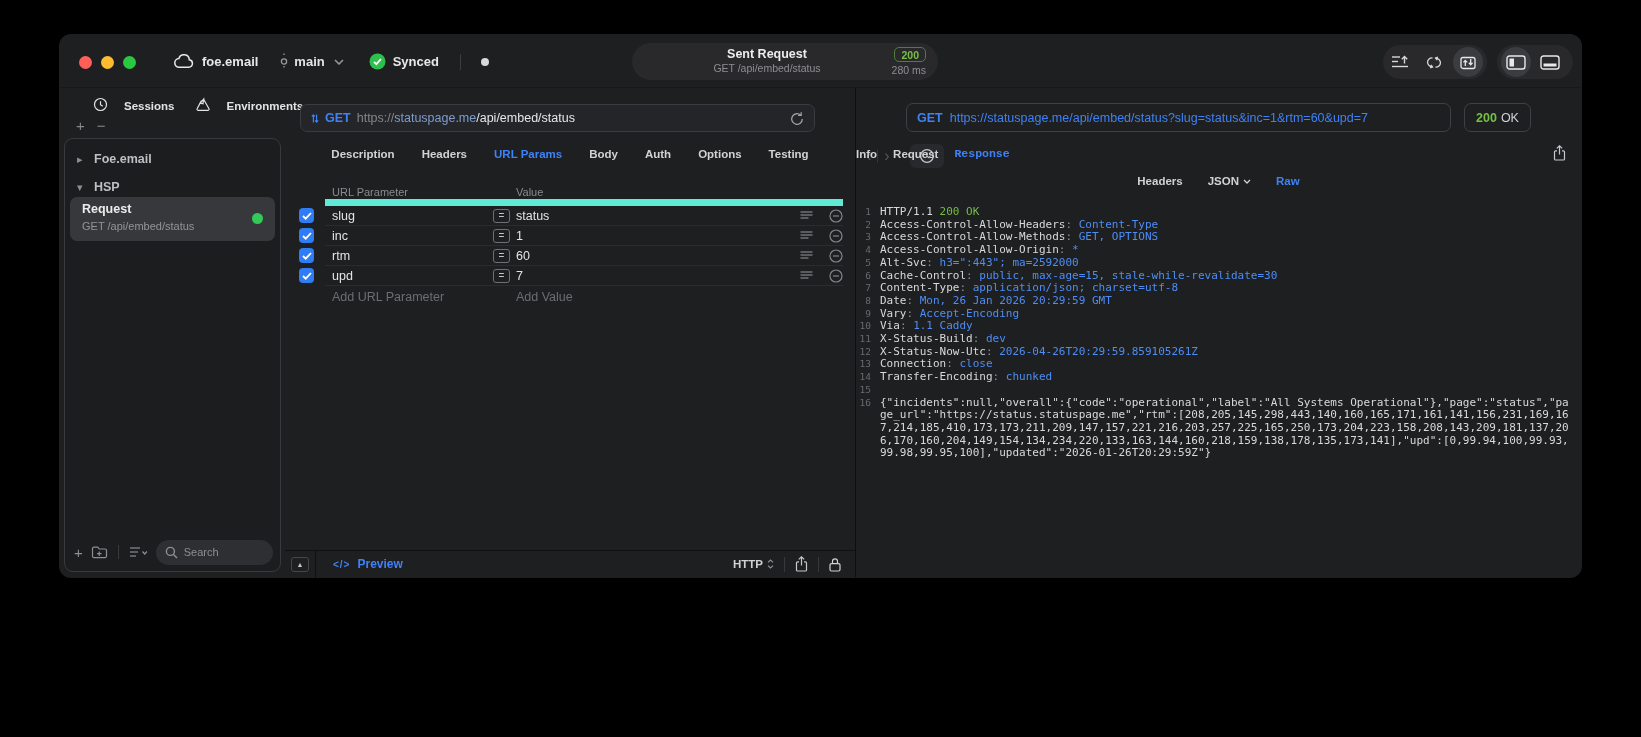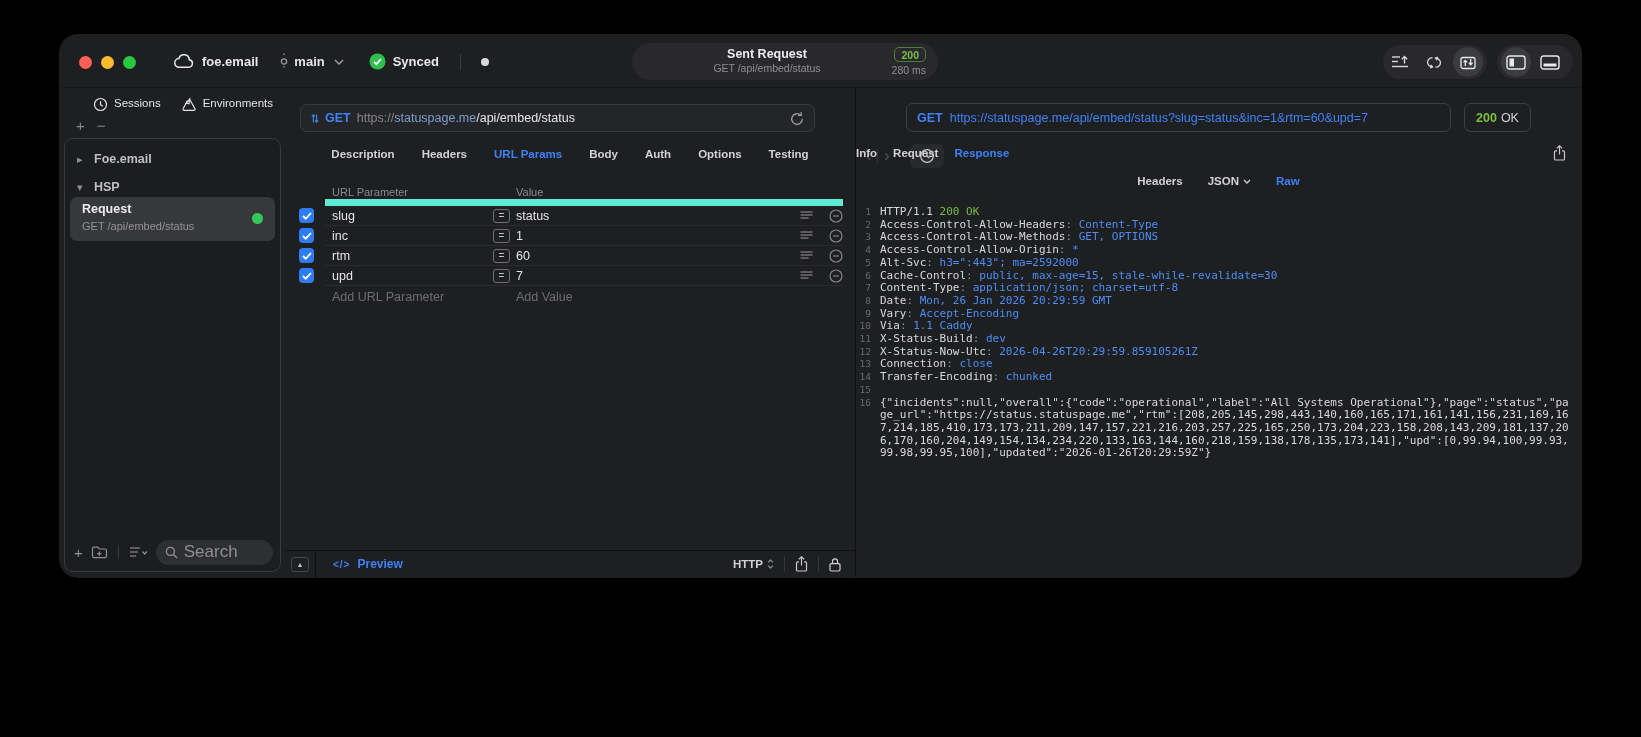--- a/index.html
+++ b/index.html
@@ -1,19 +1,19 @@
 <!DOCTYPE html>
 <html><head>
 <meta charset="utf-8">
 <style>
   * { margin:0; padding:0; box-sizing:border-box; }
   html,body { width:1641px; height:737px; background:#000; overflow:hidden;
     font-family:"Liberation Sans", sans-serif; -webkit-font-smoothing:antialiased; }
   .window { position:absolute; left:60px; top:35px; width:1521px; height:542px;
-    background:#1e1f21; border-radius:18px;
+    background:#1e1f21; border-radius:11px;
     box-shadow:0 0 0 1px rgba(110,110,118,.28), 0 24px 70px rgba(0,0,0,.75); }
 
   
   .titlebar { position:absolute; top:0; left:0; right:0; height:53px; border-bottom:1px solid rgba(0,0,0,.22); }
   .tl { position:absolute; top:21px; left:19px; display:flex; gap:9px; }
   .tl span { width:13px; height:13px; border-radius:50%; }
   .proj-group { position:absolute; left:113px; top:0; height:53px; display:flex; align-items:center; gap:7px; }
   .proj-label { font-size:13px; font-weight:700; color:#e8e8ea; }
   .branch-group { display:flex; align-items:center; gap:5px; margin-left:14px; }
   .branch-label { font-size:13px; font-weight:600; color:#e4e4e6; }
@@ -35,36 +35,36 @@
   .tbgroup { position:absolute; top:10px; height:34px; background:#29292c; border-radius:17px;
     display:flex; align-items:center; }
   .tbgroup.g1 { right:94px; width:104px; }
   .tbgroup.g2 { right:8px;  width:76px; padding:0 2px; }
   .iconbtn { width:34px; height:34px; display:flex; align-items:center; justify-content:center; }
   .iconbtn.hl { width:30px; height:30px; margin:2px; background:#3b3c3f; border-radius:50%; }
 
   
   .sidebar { position:absolute; left:0; top:53px; width:225px; bottom:0; }
   .side-tabs { position:absolute; top:9px; left:33px; display:flex; gap:20px; }
-  .side-tab { display:flex; align-items:flex-start; gap:6px; font-size:11.5px; font-weight:400; color:#e3e3e5; }
+  .side-tab { display:flex; align-items:flex-end; gap:16px; font-size:11.5px; font-weight:700; color:#e3e3e5; }
   .pm-row { position:absolute; top:30px; left:16px; display:flex; gap:12px; color:#86868b; font-size:15px; line-height:15px; }
   .side-panel { position:absolute; left:4px; right:4px; top:50px; bottom:5px;
     border:1px solid #3a3a3e; border-radius:9px; background:#1c1d1f; }
   .tree-row { position:absolute; left:12px; right:10px; height:24px; display:flex; align-items:center; gap:8px; }
   .tree-chev { color:#8e8e93; font-size:11px; width:9px; display:inline-block; }
   .tree-label { font-size:12.5px; font-weight:600; color:#bfbfc4; }
   .req-card { position:absolute; left:5px; right:5px; top:58px; height:44px; background:#37383b; border-radius:7px; }
   .req-title { position:absolute; left:12px; top:5px; font-size:12.5px; font-weight:700; color:#ececee; }
   .req-sub { position:absolute; left:12px; top:23px; font-size:11px; color:#93939a; }
   .req-dot { position:absolute; right:12px; top:16px; width:11px; height:11px; border-radius:50%; }
   .side-footer { position:absolute; left:9px; right:7px; bottom:6px; height:26px; display:flex; align-items:center; gap:8px; }
   .sf-plus { color:#8e8e93; font-size:15px; line-height:15px; }
   .sf-sep { width:1px; height:14px; background:#3a3a3e; margin:0 2px; }
   .search-pill { flex:1; height:25px; border-radius:13px; background:#2e2f32; display:flex; align-items:center; gap:6px; padding:0 9px; }
-  .search-pill input { background:transparent; border:none; outline:none; color:#d8d8da; font-size:17px; width:100%;
+  .search-pill input { background:transparent; border:none; outline:none; color:#d8d8da; font-size:11px; width:100%;
     font-family:"Liberation Sans", sans-serif; }
   .search-pill input::placeholder { color:#8e8e93; }
 
   
   .editor { position:absolute; left:225px; top:53px; width:570px; bottom:0; }
   .url-bar { position:absolute; left:15px; top:16px; width:515px; height:28px; background:#242528;
     border:1px solid #3b3b3f; border-radius:7px; display:flex; align-items:center; padding:0 10px; gap:6px;
     font-size:12.5px; white-space:nowrap; overflow:hidden; }
   .method { color:#3f82f7; font-weight:700; }
   .u-scheme { color:#85858a; } .u-host { color:#7e9ccc; } .u-path { color:#e6e6e8; }
@@ -509,21 +509,21 @@
       </span>
       <span class="clock-btn">
         <svg width="16" height="16" viewBox="0 0 16 16" fill="none" stroke="#c8c8cc" stroke-width="1.2">
             <circle cx="8" cy="8" r="6.3"></circle>
             <path d="M8 4.6v3.6l2.4 1.7"></path>
           </svg>
       </span>
       <span class="resp-tabs">
           <span class="tab" style="display: inline-flex; align-items: center;">Info</span>
           <span class="tab" style="display: inline-flex; align-items: center;">Request</span>
-          <span class="tab active" style="display: inline-flex; align-items: center;">Response</span>
+          <span class="tab active" style="display: inline-flex; align-items: center; font-family: Liberation Mono, monospace;">Response</span>
         </span>
       <span class="share-right">
         <svg width="13" height="16" viewBox="0 0 13 16" fill="none" stroke="#c8c8cc" stroke-width="1.2">
             <path d="M6.5 1v8.5"></path>
             <path d="M3.8 3.4 6.5 0.8l2.7 2.6"></path>
             <path d="M4 5.8H2.6a1.1 1.1 0 0 0-1.1 1.1v7a1.1 1.1 0 0 0 1.1 1.1h7.8a1.1 1.1 0 0 0 1.1-1.1v-7a1.1 1.1 0 0 0-1.1-1.1H9"></path>
           </svg>
       </span>
     </div>
 

